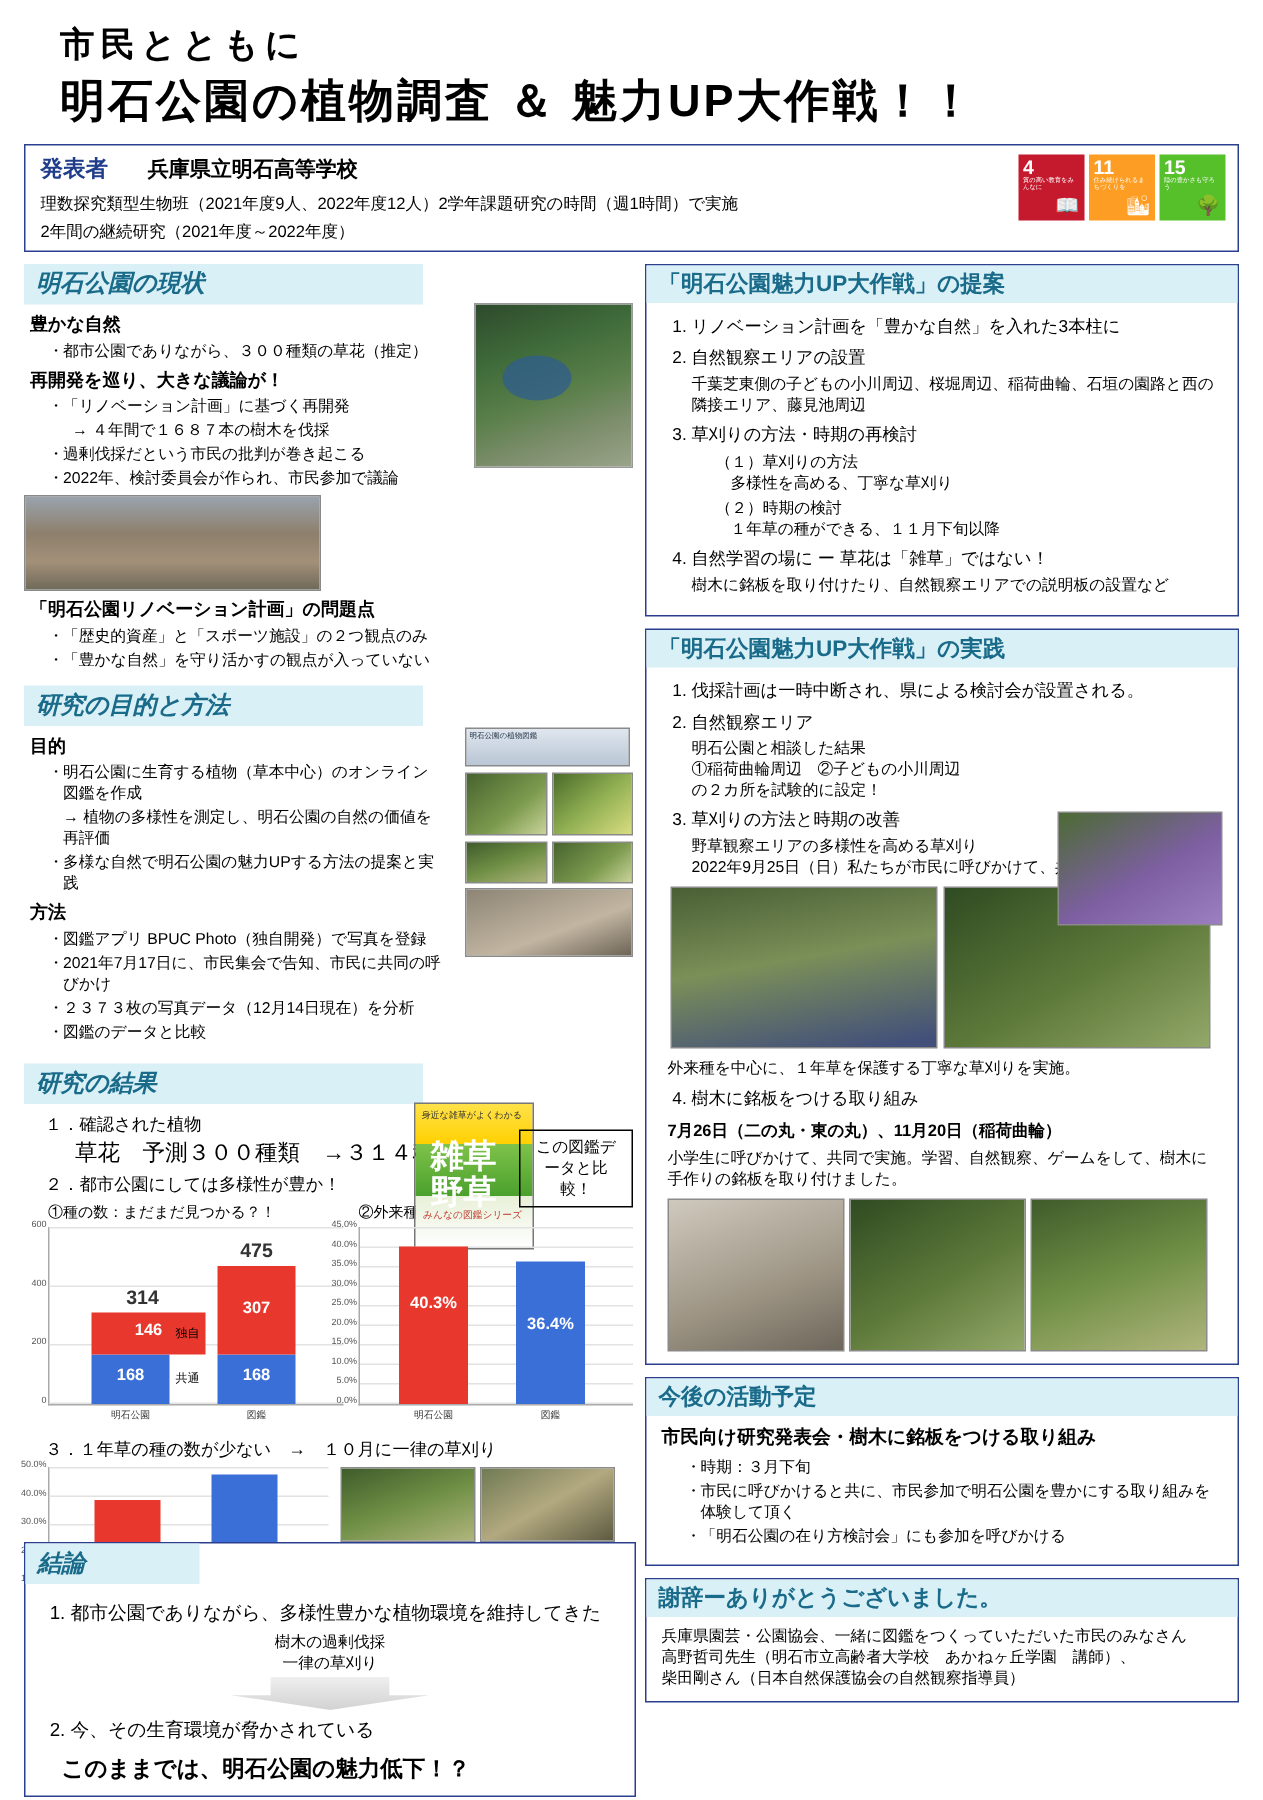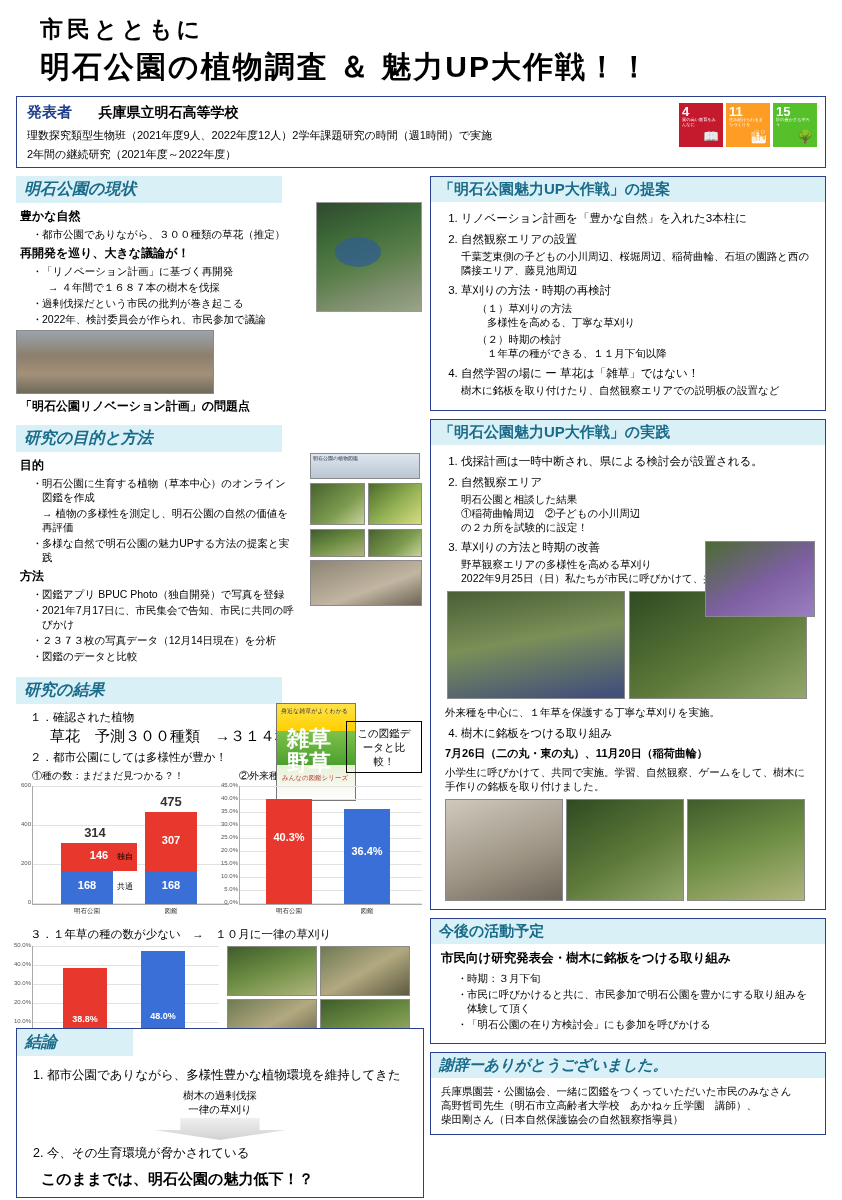--- a/index.html
+++ b/index.html
@@ -127,21 +127,21 @@
   .arrowbox{margin:4px auto 2px auto;width:150px;text-align:center;}
   .arrowbox .t{font-size:10.5px;line-height:14px;}
   .chev{width:132px;height:22px;margin:2px auto 0 auto;
     background:linear-gradient(180deg,#efefef,#d2d2d2);
     clip-path:polygon(20% 0,80% 0,80% 55%,100% 55%,50% 100%,0 55%,20% 55%);}
   .finalq{font-size:15px;font-weight:bold;margin:8px 0 0 14px;}
 
   
   .panelFuture{border:1px solid #2b3f8f;background:#fff;margin-top:8px;}
   .thanks{border:1px solid #2b3f8f;background:#fff;margin-top:8px;}
-  .thanks .t{background:#d9f0f7;color:#1a6b8a;font-weight:bold;font-size:15px;padding:3px 8px;font-style:italic;}
+  .thanks .t{background:#d9f0f7;color:#1a6b8a;font-weight:bold;font-size:15px;padding:3px 8px;}
 </style>
 </head>
 <body>
 
 <div class="poster">
 
   <div class="title-wrap">
     <div class="title-line1">市民とともに</div>
     <div class="title-line2">明石公園の植物調査 ＆ 魅力UP大作戦！！</div>
   </div>
@@ -185,20 +185,24 @@
           <div class="sub">再開発を巡り、大きな議論が！</div>
           <ul class="bul">
             <li>「リノベーション計画」に基づく再開発</li>
             <li class="nb" style="padding-left:16px;">→ ４年間で１６８７本の樹木を伐採</li>
             <li>過剰伐採だという市民の批判が巻き起こる</li>
             <li>2022年、検討委員会が作られ、市民参加で議論</li>
           </ul>
         </div>
         <div class="photo-logs"></div>
         <div class="sub">「明石公園リノベーション計画」の問題点</div>
+        <ul class="bul">
+          <li>「歴史的資産」と「スポーツ施設」の２つ観点のみ</li>
+          <li>「豊かな自然」を守り活かすの観点が入っていない</li>
+        </ul>
       </div>
 
       <div style="position:relative;margin-top:10px;">
         <div class="section-title" style="width:250px;">研究の目的と方法</div>
         <div style="position:absolute;right:0;top:28px;width:112px;">
           <div class="ph ph-app" style="width:110px;height:26px;font-size:5px;color:#234;padding:1px 2px;box-sizing:border-box;">明石公園の植物図鑑</div>
           <div class="grid-small">
             <div class="ph ph-leaf" style="width:53px;height:40px;"></div>
             <div class="ph ph-flower" style="width:53px;height:40px;"></div>
           </div>

